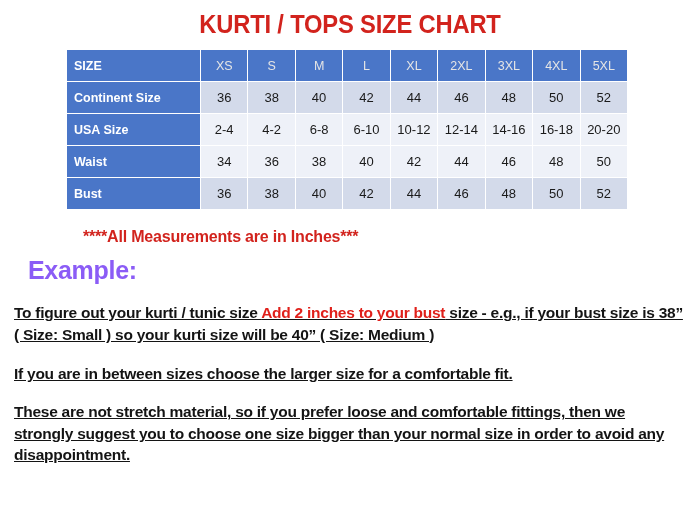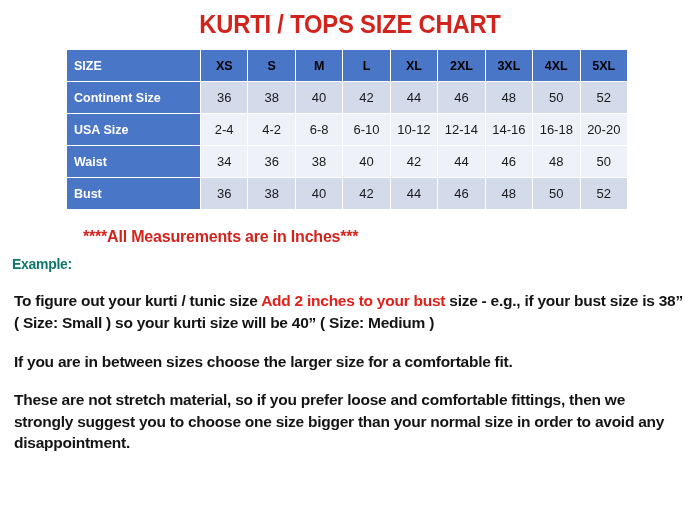--- a/index.html
+++ b/index.html
@@ -47,22 +47,22 @@
     height: 31px;
     font-size: 13px;
     text-align: center;
     vertical-align: middle;
     font-weight: normal;
     color: #1a1a1a;
   }
   
   table.size-chart thead th {
     background: #4a76c8;
-    color: #000000;
-    font-weight: bold;
+    color: #e5e5e5;
+    font-weight: normal;
     font-size: 12.5px;
   }
   table.size-chart thead th.rowhead,
   table.size-chart tbody th.rowhead {
     text-align: left;
     padding-left: 7px;
     background: #4a76c8;
     color: #ffffff;
     font-weight: bold;
     font-size: 12.5px;
@@ -78,35 +78,36 @@
     font-weight: bold;
     font-size: 16px;
     margin: 18px 0 0 0;
     padding-left: 83px;
     line-height: 1.1;
     letter-spacing: -0.2px;
   }
 
   
   .example-heading {
-    font-size: 14px;
+    font-size: 25px;
     font-weight: bold;
-    color: #0f766e;
-    margin: 11px 0 0 12px;
+    color: #8b5cf6;
+    margin: 11px 0 0 28px;
     line-height: 1.1;
     letter-spacing: -0.3px;
   }
   .body-text {
     font-size: 15.5px;
     font-weight: bold;
     color: #141414;
     margin: 0 0 0 14px;
     width: 672px;
     line-height: 1.38;
     letter-spacing: -0.25px;
+    text-decoration: underline;
   }
   .p1 { margin-top: 18px; }
   .p2 { margin-top: 18px; }
   .p3 { margin-top: 17px; }
   .hl-red { color: #e0201a; }
 </style>
 </head>
 <body>
 
 <h1 class="title">KURTI / TOPS SIZE CHART</h1>

